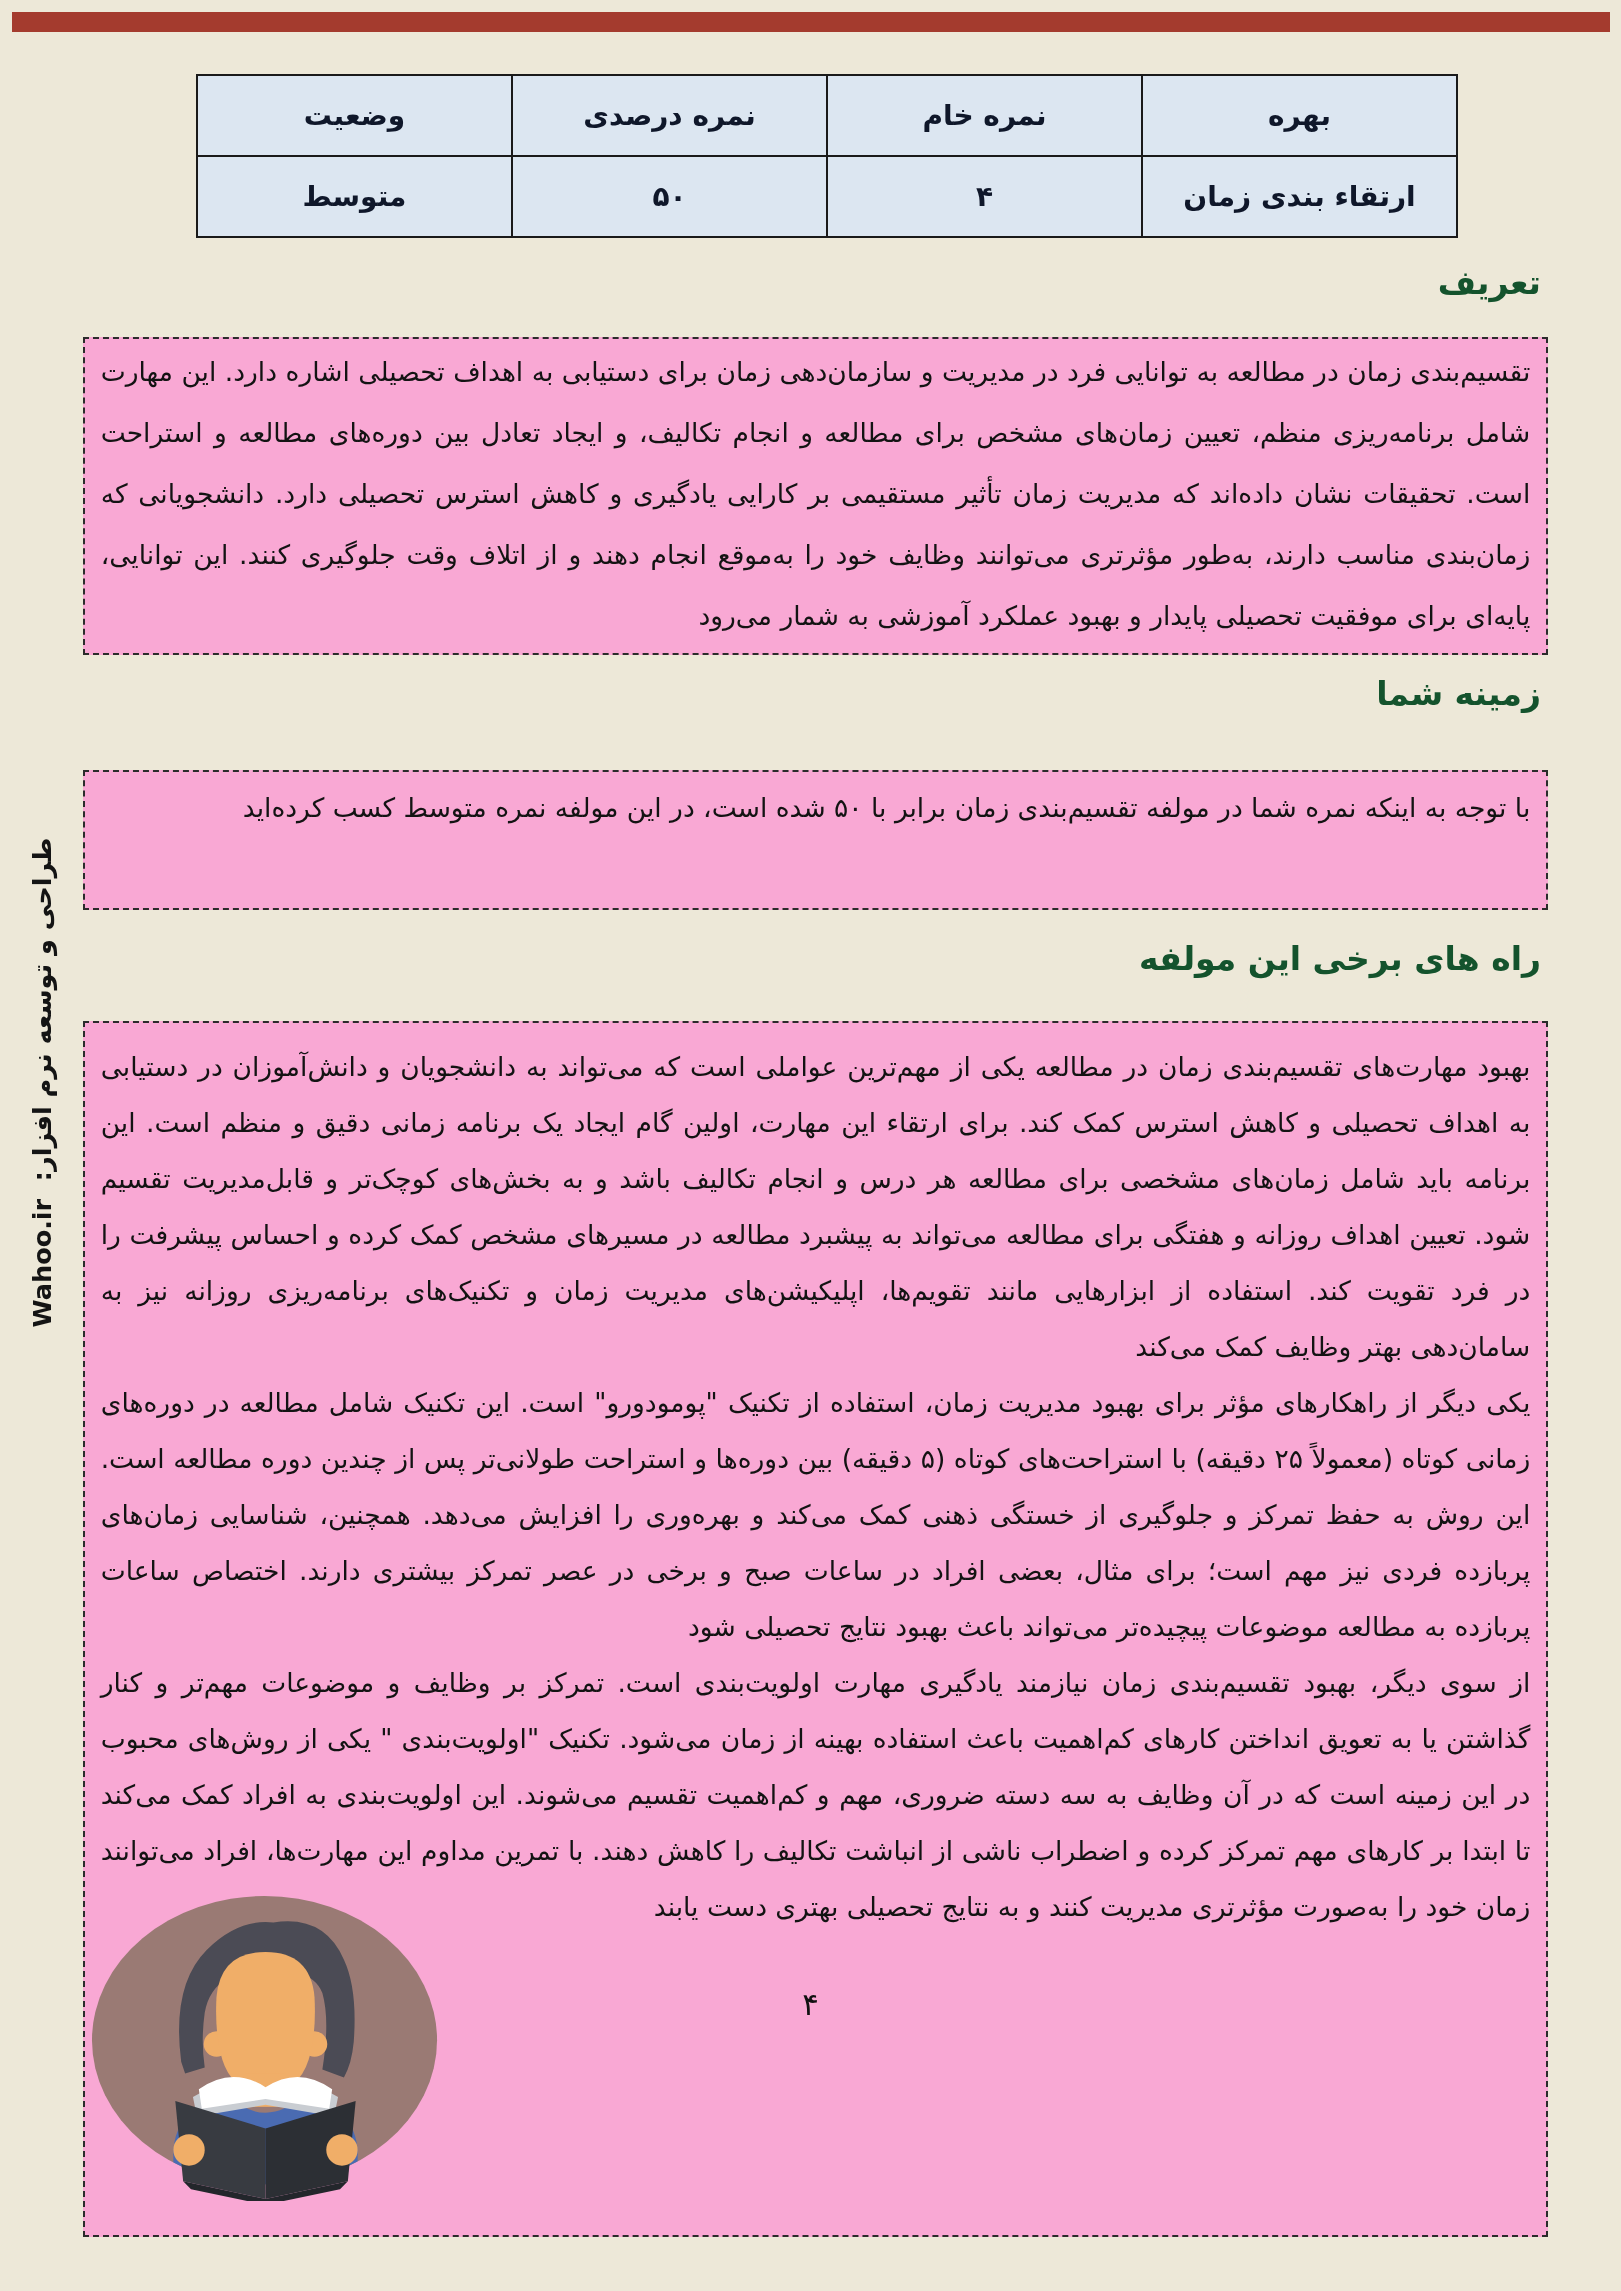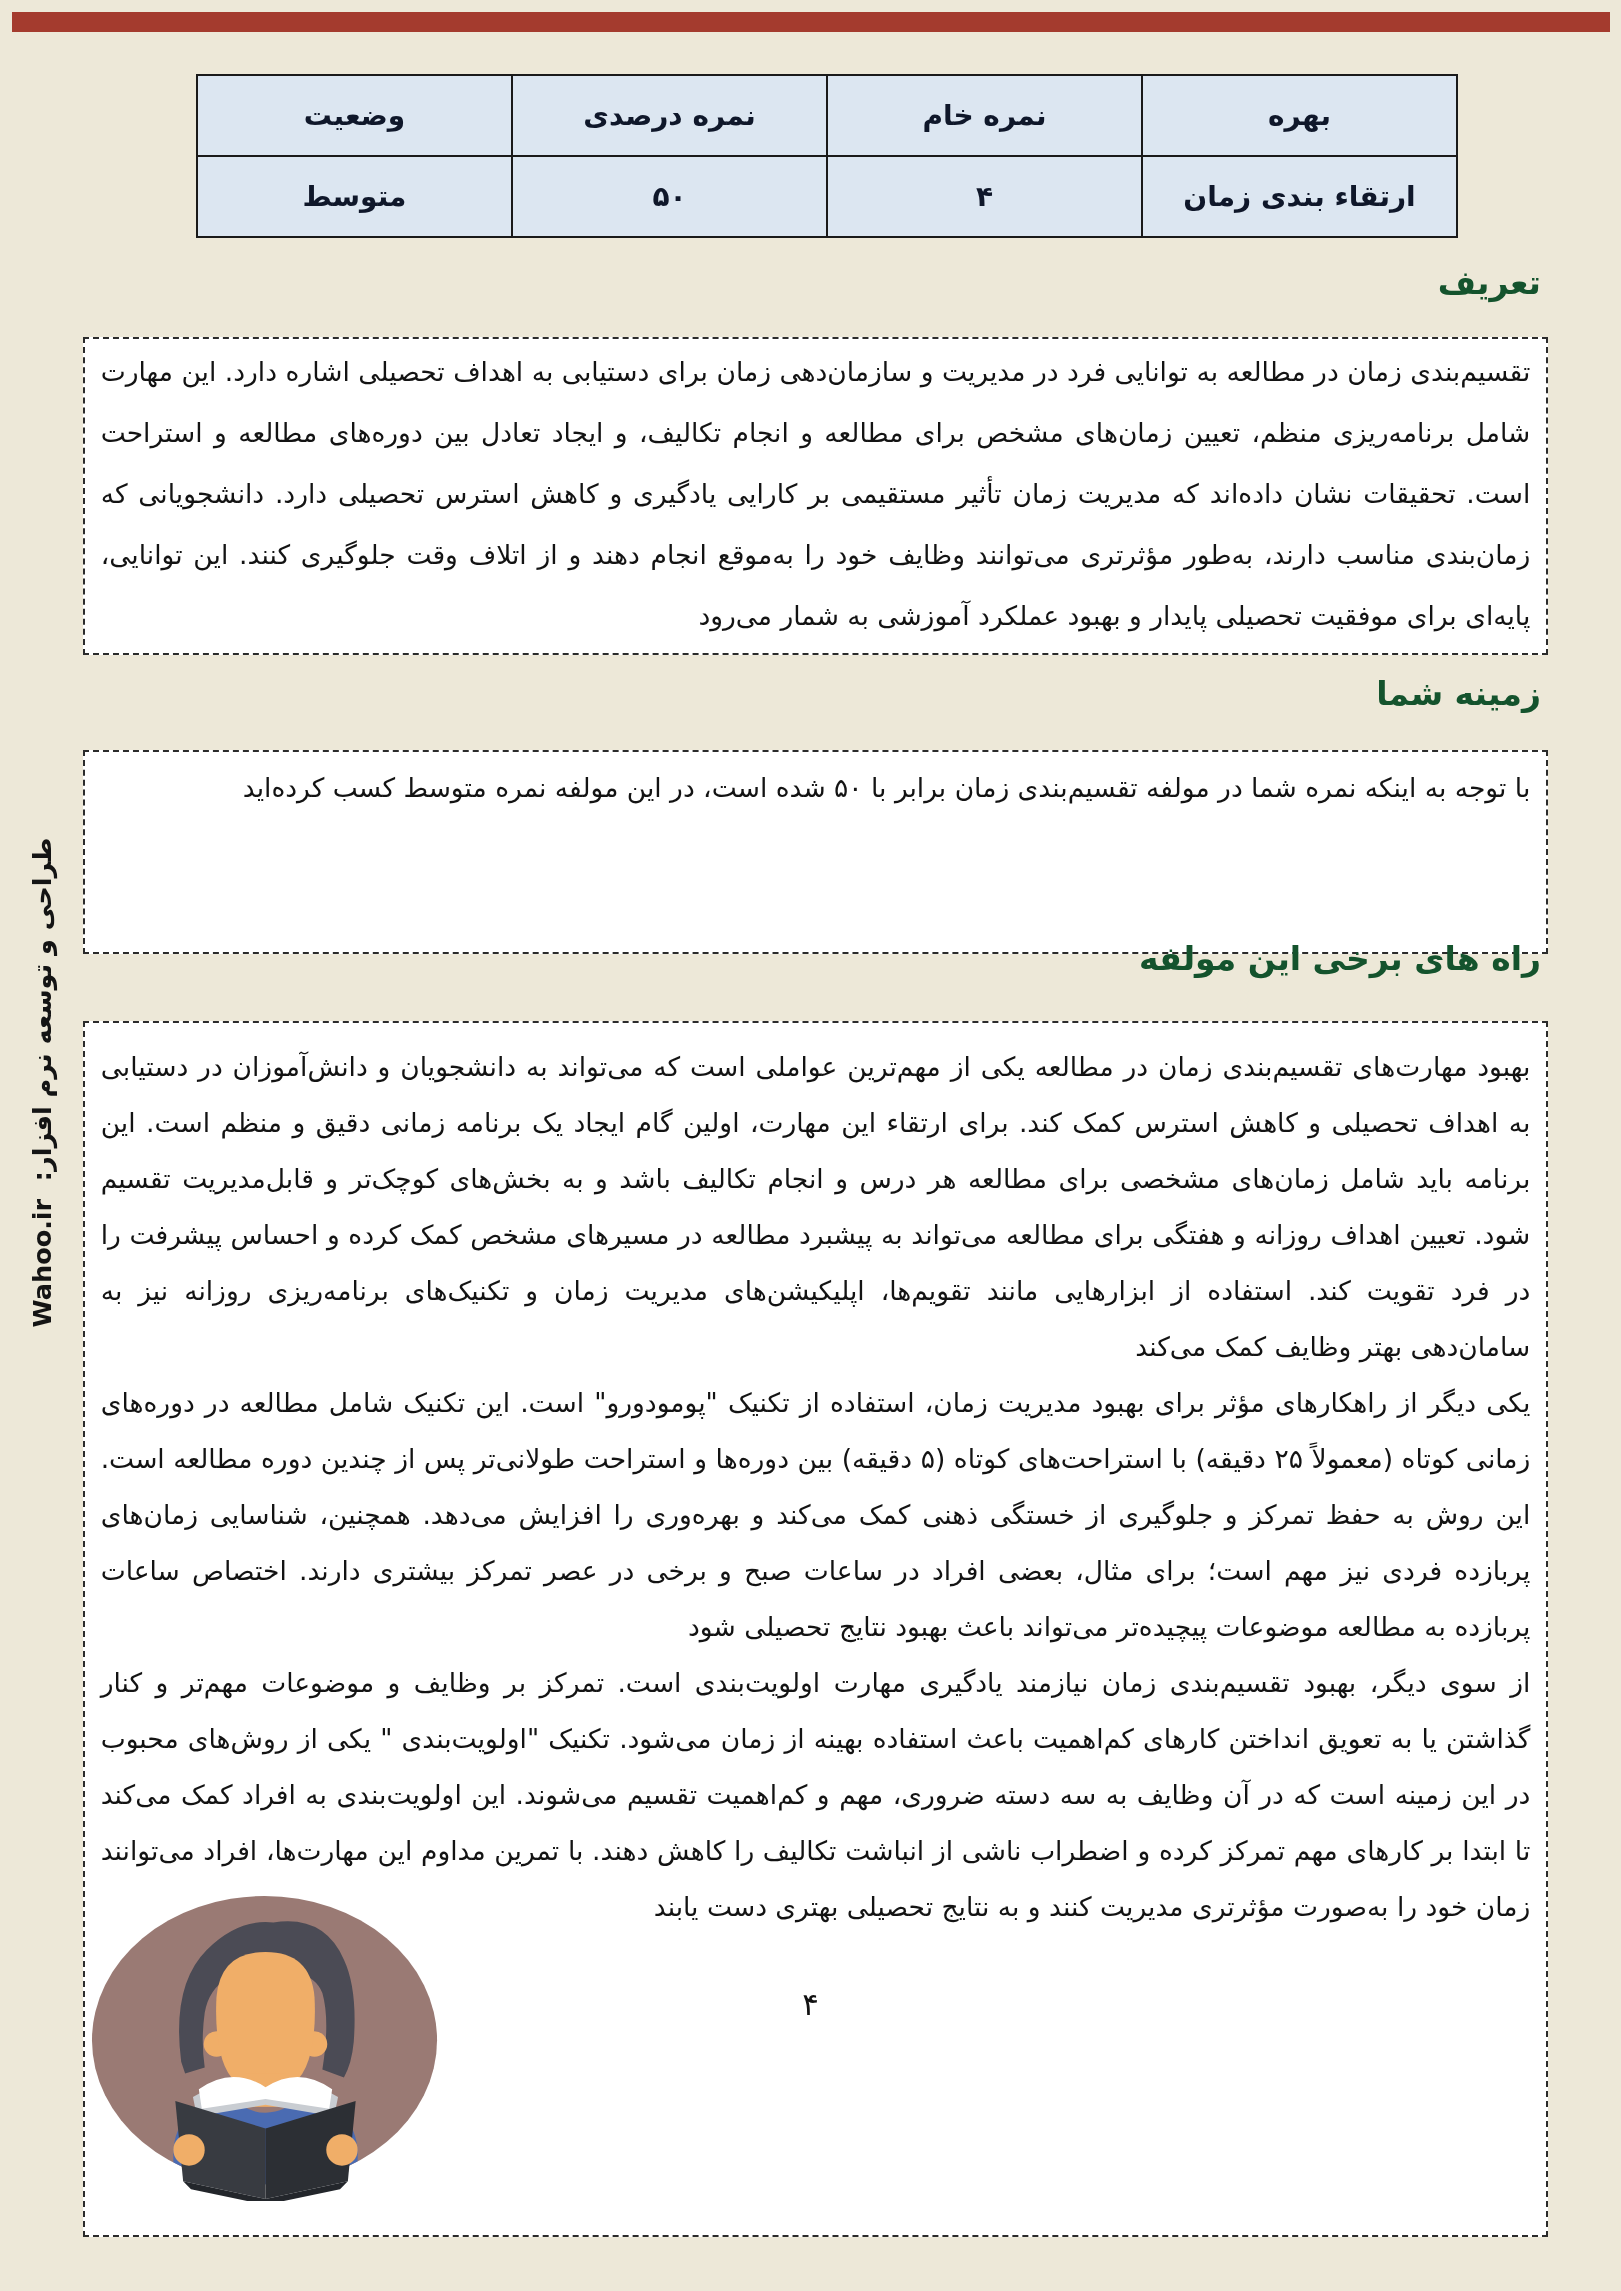--- a/index.html
+++ b/index.html
@@ -33,27 +33,27 @@
     position:absolute;right:80px;width:1470px;
     direction:rtl;text-align:right;
     font-size:33px;font-weight:bold;color:#14532d;
   }
   .h-def{top:263px;}
   .h-perf{top:674px;}
   .h-improve{top:939px;}
   
   .dashed-box{
     position:absolute;left:83px;width:1465px;
-    background:#ffffff;
+    background:#f9a8d4;
     border:2px dashed #2b2b2b;
     box-sizing:border-box;
     direction:rtl;
   }
   .box-def{top:337px;height:318px;padding:2px 15.7px;}
-  .box-perf{top:750px;height:204px;padding:7.8px 15.7px;}
+  .box-perf{top:770px;height:140px;padding:7.8px 15.7px;}
   .box-improve{top:1021px;height:1216px;padding:15.7px 15.7px;}
   .box-text{
     margin:0;
     font-size:26.5px;line-height:61px;
     text-align:justify;text-justify:inter-word;
     color:#131313;
   }
   .box-perf .box-text{line-height:55px;text-align:right;}
   .box-improve .box-text{line-height:56px;}
   

